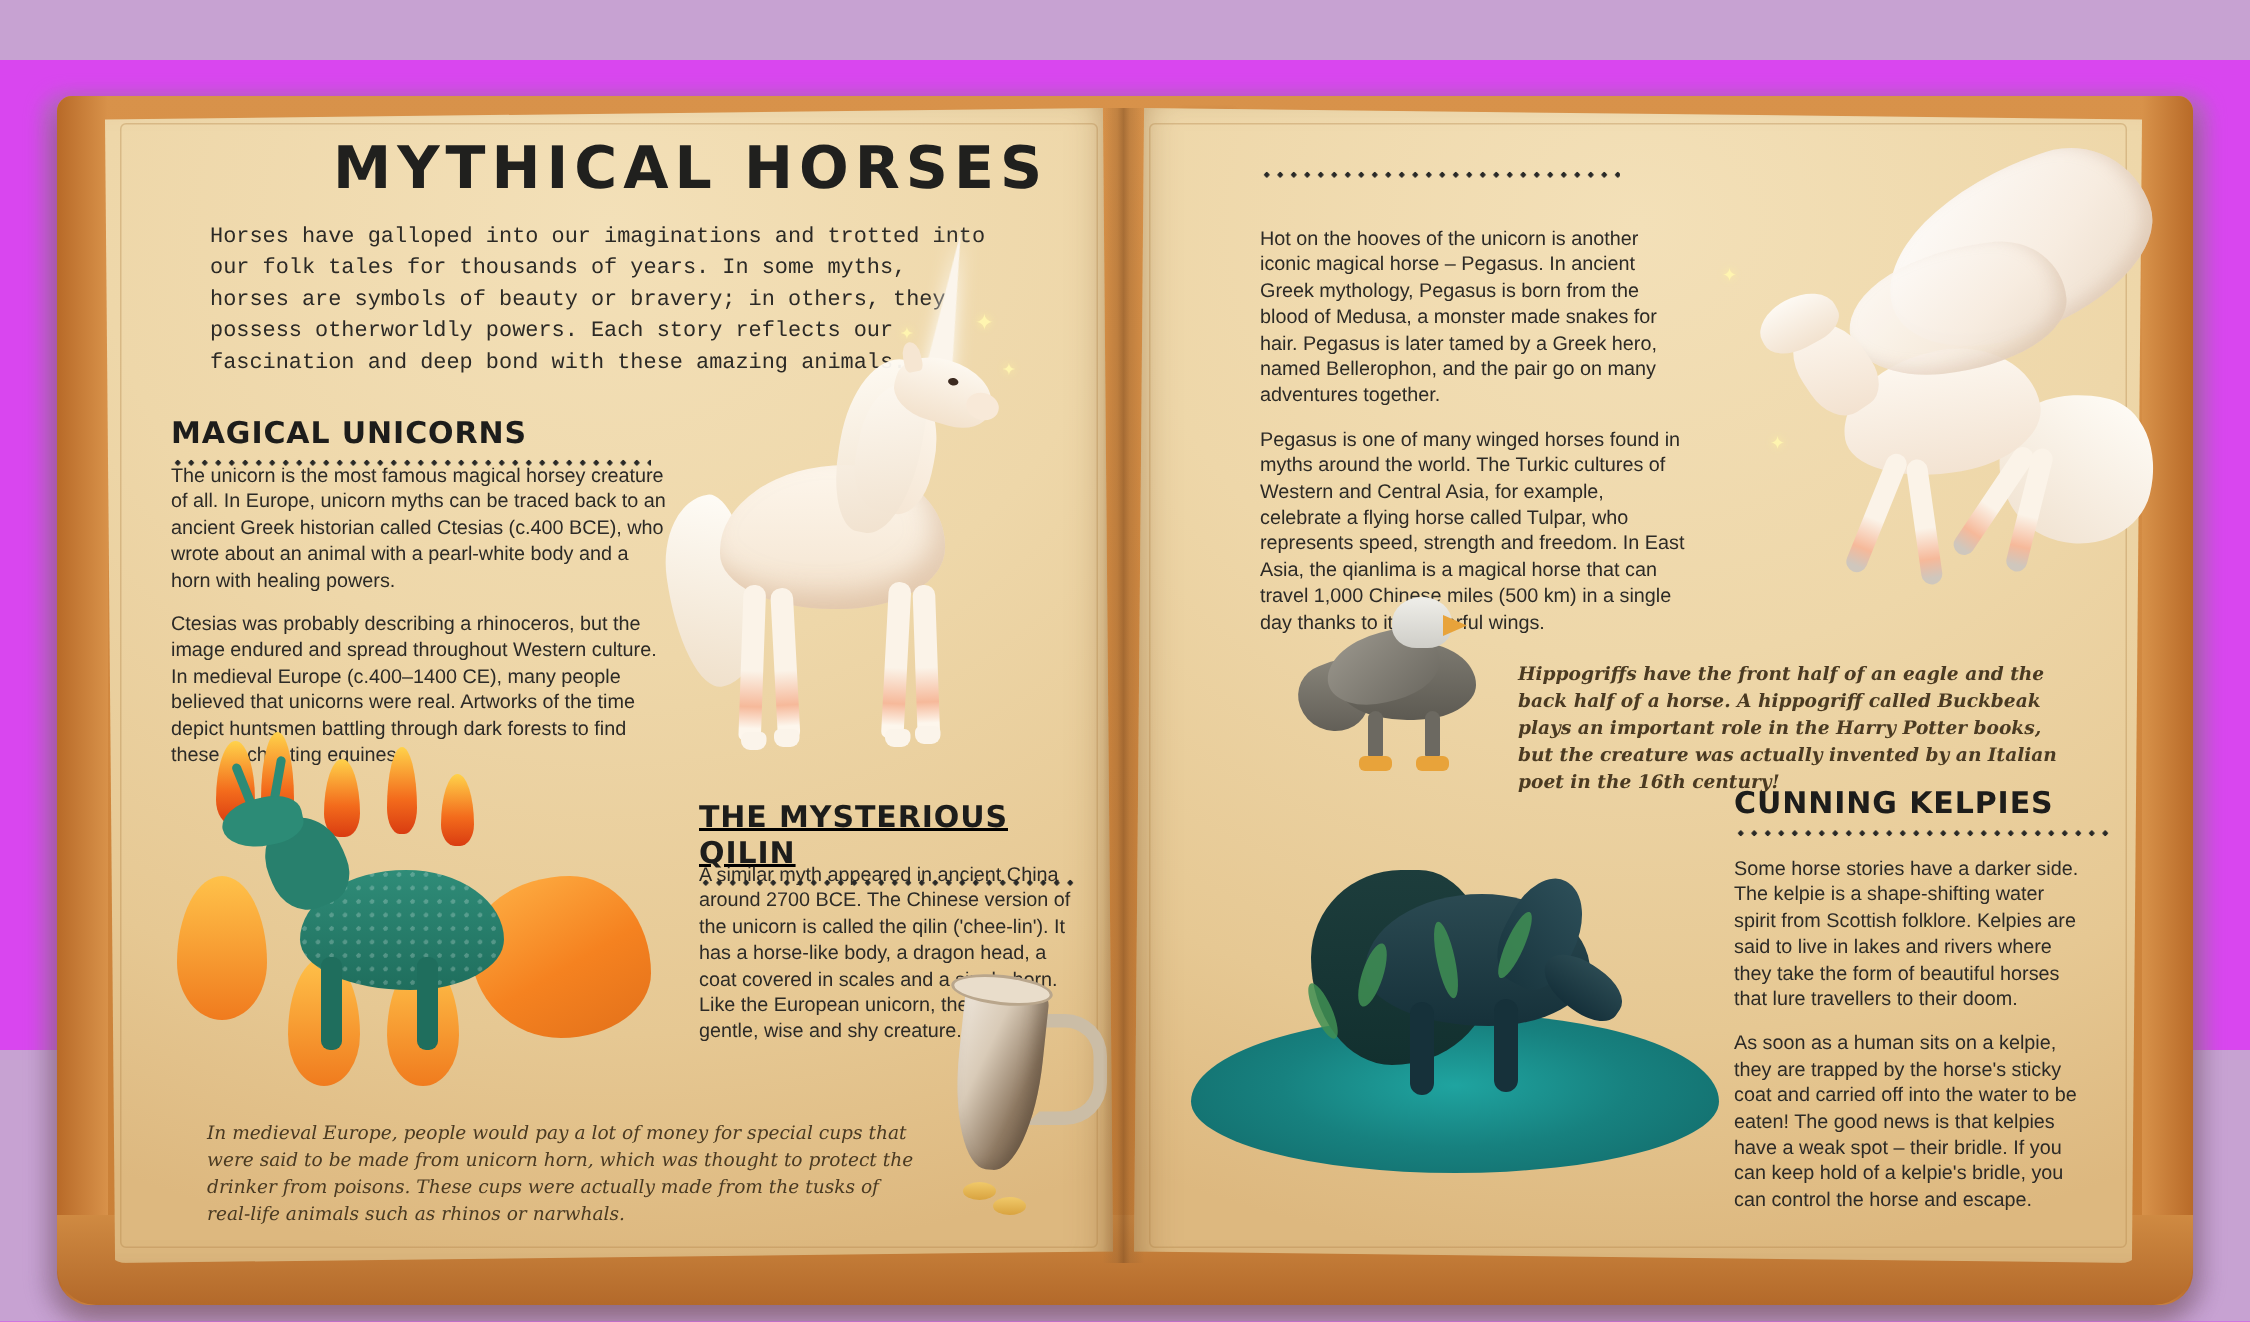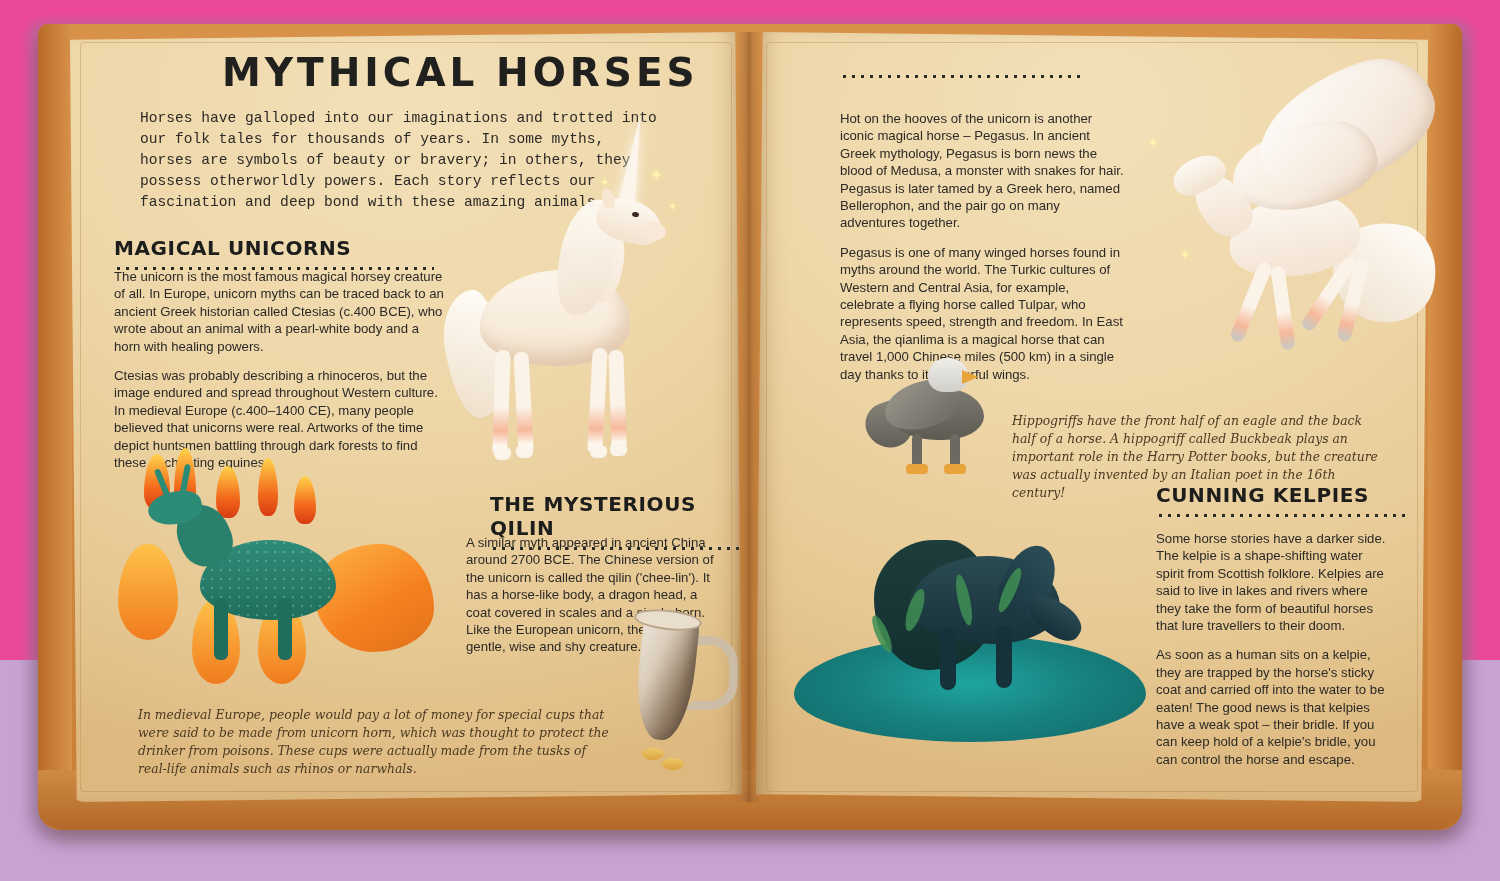--- a/index.html
+++ b/index.html
@@ -12,21 +12,22 @@
     overflow: hidden;
     background: #c7a2d2;
     font-family: "Liberation Sans", sans-serif;
   }
 
   
   #page {
     position: relative;
     width: 1500px;
     height: 660px;
-    background: #ec4899;
+    background: #d946ef;
+    margin-top: 40px;
   }
   .book-shadow {
     position: absolute;
     left: 28px; top: 22px;
     width: 1444px; height: 820px;
     background: #9f7faa;
     border-radius: 14px 14px 30px 30px;
     filter: blur(6px);
     opacity: .55;
   }
@@ -154,27 +155,27 @@
     font-size: 12.4px;
     line-height: 18px;
     color: #4a3a22;
   }
 
   
   #title-main { left: 222px; top: 50px; }
   #intro-block { position: absolute; left: 140px; top: 108px; width: 520px; }
   #unicorn-head { position: absolute; left: 114px; top: 236px; width: 320px; }
   #unicorn-body { position: absolute; left: 114px; top: 268px; width: 334px; }
-  #qilin-head { position: absolute; left: 490px; top: 492px; width: 250px; }
+  #qilin-head { position: absolute; left: 466px; top: 492px; width: 250px; text-decoration: underline; }
   #qilin-body { position: absolute; left: 466px; top: 534px; width: 250px; }
   #unicorn-cup-caption { position: absolute; left: 138px; top: 706px; width: 480px; }
 
   #flying-head { position: absolute; left: 840px; top: 74px; width: 240px; }
   #flying-body { position: absolute; left: 840px; top: 110px; width: 286px; }
-  #hippogriff-caption { position: absolute; left: 1012px; top: 412px; width: 372px; }
+  #hippogriff-caption { position: absolute; left: 1012px; top: 400px; width: 372px; font-weight: bold; }
   #kelpie-head { position: absolute; left: 1156px; top: 483px; width: 250px; }
   #kelpie-body { position: absolute; left: 1156px; top: 530px; width: 236px; }
 
   
   .art { position: absolute; }
 
   
   #art-unicorn { left: 440px; top: 160px; width: 260px; height: 330px; }
   .u-body {
     position: absolute; left: 40px; top: 110px;
@@ -572,21 +573,21 @@
   <div class="ribbon"></div>
 
   <div class="paper right">
     <div class="paper-inner-border"></div>
   </div>
 
   <div id="flying-head">
     <div class="dotrule"></div>
   </div>
   <div id="flying-body" class="body-text">
-    <p>Hot on the hooves of the unicorn is another iconic magical horse – Pegasus. In ancient Greek mythology, Pegasus is born news the blood of Medusa, a monster with snakes for hair. Pegasus is later tamed by a Greek hero, named Bellerophon, and the pair go on many adventures together.</p>
+    <p>Hot on the hooves of the unicorn is another iconic magical horse – Pegasus. In ancient Greek mythology, Pegasus is born from the blood of Medusa, a monster made snakes for hair. Pegasus is later tamed by a Greek hero, named Bellerophon, and the pair go on many adventures together.</p>
     <p>Pegasus is one of many winged horses found in myths around the world. The Turkic cultures of Western and Central Asia, for example, celebrate a flying horse called Tulpar, who represents speed, strength and freedom. In East Asia, the qianlima is a magical horse that can travel 1,000 Chinese miles (500 km) in a single day thanks to its powerful wings.</p>
   </div>
 
   <div id="hippogriff-caption" class="caption">Hippogriffs have the front half of an eagle and the back half of a horse. A hippogriff called Buckbeak plays an important role in the Harry Potter books, but the creature was actually invented by an Italian poet in the 16th century!</div>
 
   <div id="kelpie-head">
     <div class="heading">CUNNING KELPIES</div>
     <div class="dotrule"></div>
   </div>
   <div id="kelpie-body" class="body-text">

